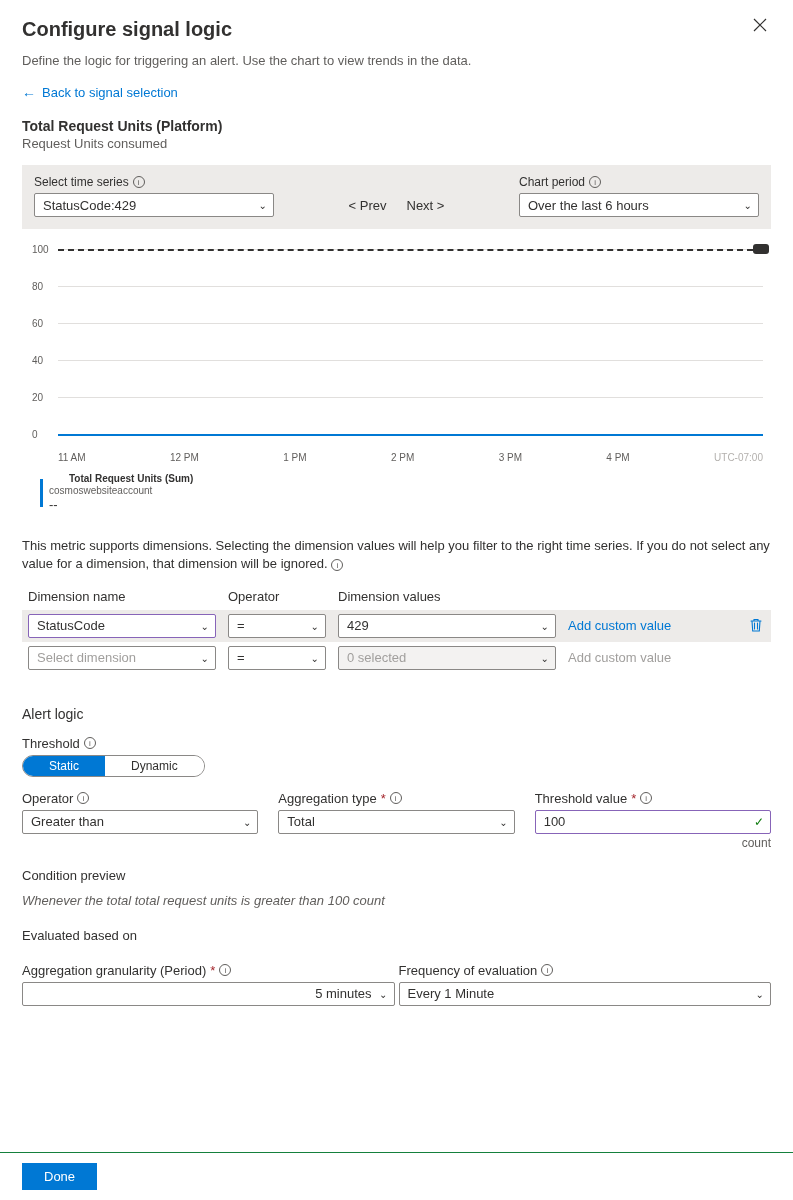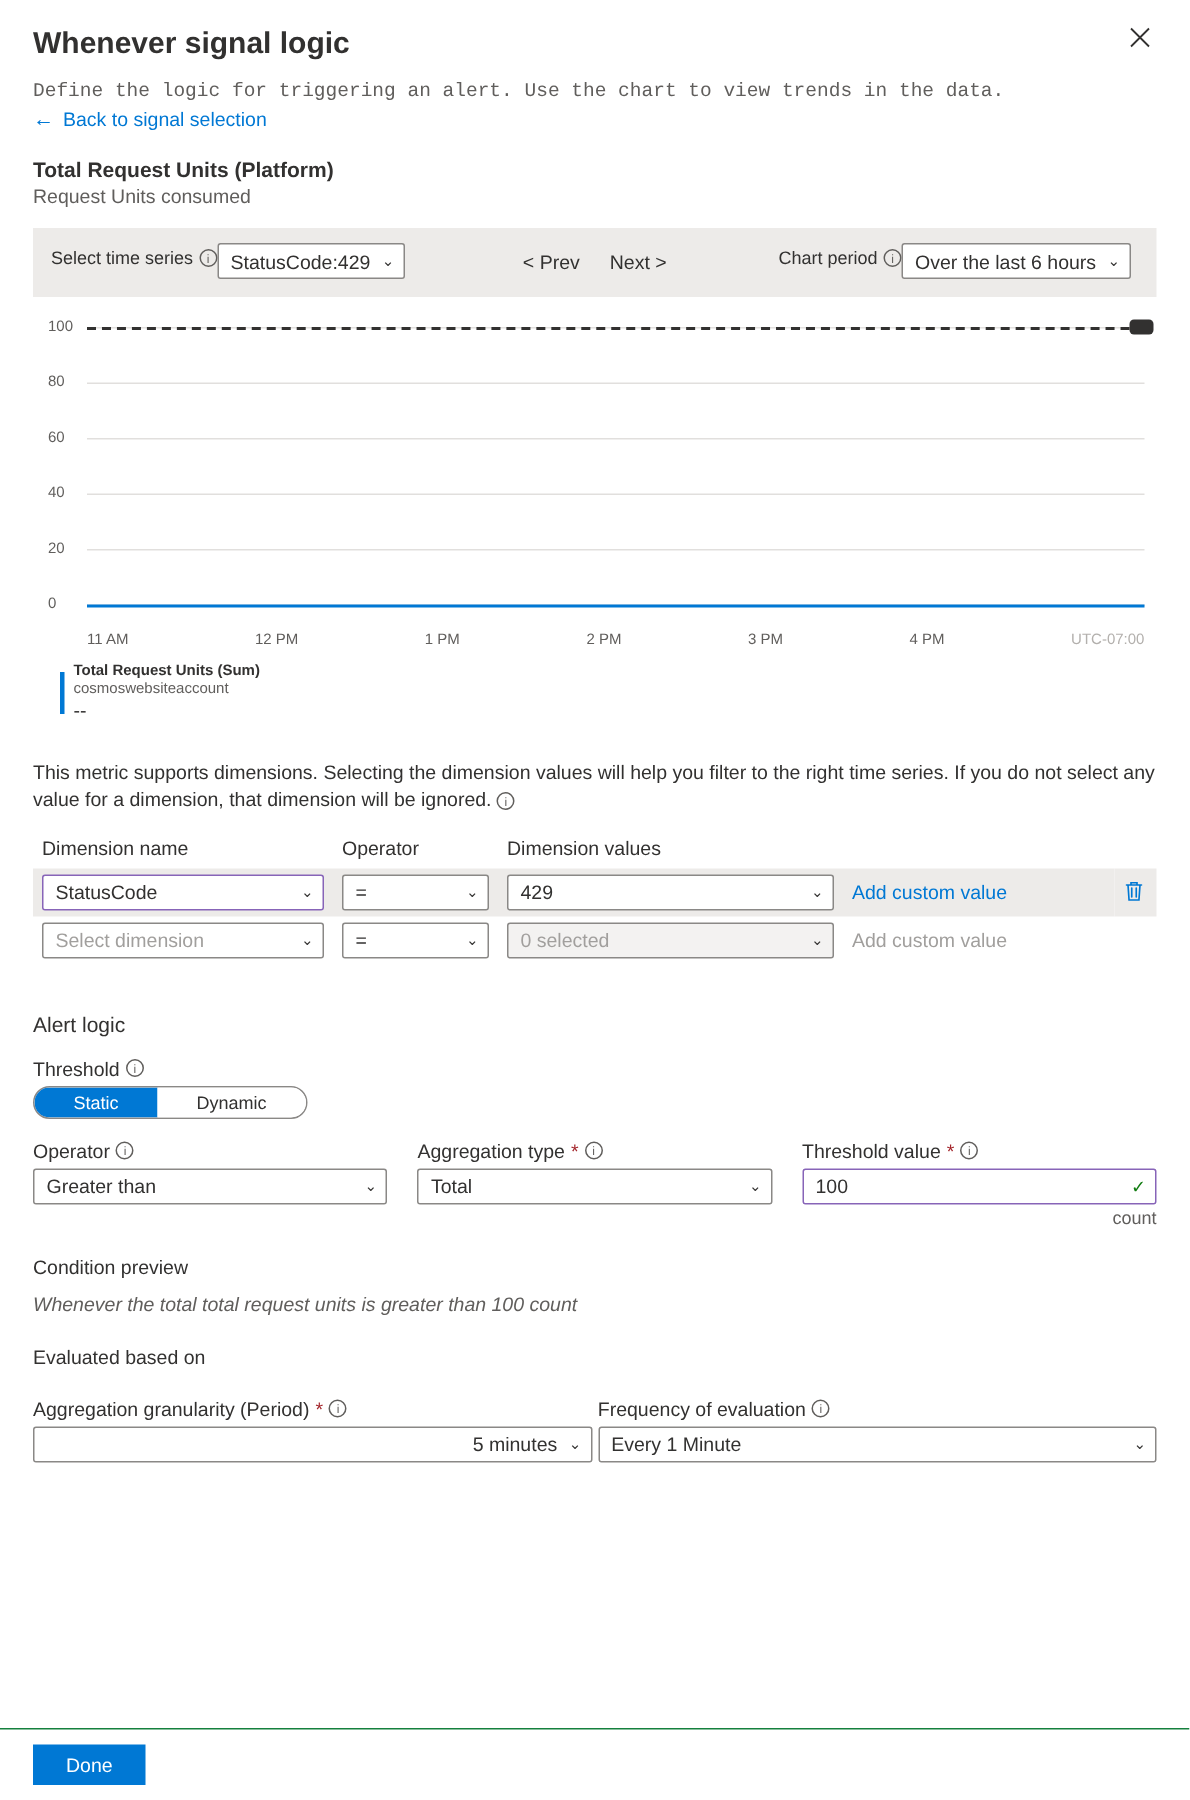--- a/index.html
+++ b/index.html
@@ -11,28 +11,28 @@
     background: #fff;
     width: 793px;
     height: 1200px;
     position: relative;
     overflow: hidden;
   }
   .panel { padding: 18px 22px 0 22px; }
   .header-row { display: flex; justify-content: space-between; align-items: flex-start; margin-bottom: 12px; }
   .title { font-size: 20px; font-weight: 600; color: #323130; }
   .close-x { font-size: 16px; cursor: pointer; padding: 0 4px; color: #323130; }
-  .desc { color: #605e5c; margin-bottom: 3px; font-size: 13px; font-family: Liberation Mono, monospace; }
+  .desc { color: #605e5c; margin-bottom: 16px; font-size: 13px; }
   .back-link { color: #0078d4; text-decoration: none; cursor: pointer; display: inline-flex; align-items: center; gap: 6px; margin-bottom: 18px; font-size: 13px; }
   .back-arrow { font-size: 14px; }
   .signal-name { font-weight: 600; margin-bottom: 2px; font-size: 14px; }
   .signal-sub { color: #605e5c; margin-bottom: 14px; font-size: 13px; }
 
   .tsbar { background: #edebe9; padding: 10px 12px 12px 12px; display: flex; align-items: flex-end; gap: 20px; }
-  .tsbar .col { display: flex; flex-direction: row; }
+  .tsbar .col { display: flex; flex-direction: column; }
   .tsbar label { font-size: 12px; color: #323130; margin-bottom: 4px; display: flex; align-items: center; gap: 4px; }
   .info-i { width: 12px; height: 12px; border: 1px solid #605e5c; border-radius: 50%; font-size: 8px; line-height: 11px; text-align: center; color: #605e5c; display: inline-block; }
   .select {
     background: #fff; border: 1px solid #8a8886; border-radius: 2px; height: 24px;
     padding: 0 22px 0 8px; font-size: 13px; position: relative; display: flex; align-items: center;
     cursor: pointer; min-width: 0;
   }
   .select .chev { position: absolute; right: 6px; top: 50%; transform: translateY(-50%); font-size: 10px; color: #323130; pointer-events: none; }
   .select.disabled { background: #f3f2f1; color: #a19f9d; }
   .select.purple { border-color: #8764b8; }
@@ -92,21 +92,21 @@
     background: #0078d4; color: #fff; border: none; padding: 6px 22px;
     font-size: 13px; cursor: pointer;
   }
   svg { display: block; }
 </style>
 </head>
 <body>
 
 <div class="panel">
   <div class="header-row">
-    <div class="title">Whenever signal logic</div>
+    <div class="title">Configure signal logic</div>
     <div class="close-x">
       <svg width="14" height="14" viewBox="0 0 14 14">
           <path d="M1 1 L13 13 M13 1 L1 13" stroke="#323130" stroke-width="1.2"></path>
         </svg>
     </div>
   </div>
   <div class="desc">Define the logic for triggering an alert. Use the chart to view trends in the data.</div>
   <a class="back-link">
     <span class="back-arrow">←</span>
     <span>Back to signal selection</span>
@@ -164,21 +164,21 @@
         <span>12 PM</span>
         <span>1 PM</span>
         <span>2 PM</span>
         <span>3 PM</span>
         <span>4 PM</span>
         <span>UTC-07:00</span>
       </div>
     <div class="legend">
       <div class="legend-bar"></div>
       <div class="legend-text">
-        <div style="font-weight:600;color:#323130;">Total Request Units (Sum)</div>
+        <div style="font-weight:600;color:#323130;margin-left:20px;">Total Request Units (Sum)</div>
         <div>cosmoswebsiteaccount</div>
         <div class="legend-val">--</div>
       </div>
     </div>
   </div>
 
   <div class="dim-text">
     <span>This metric supports dimensions. Selecting the dimension values will help you filter to the right time series. If you do not select any value for a dimension, that dimension will be ignored.</span> <span class="info-i">i</span>
   </div>
 

